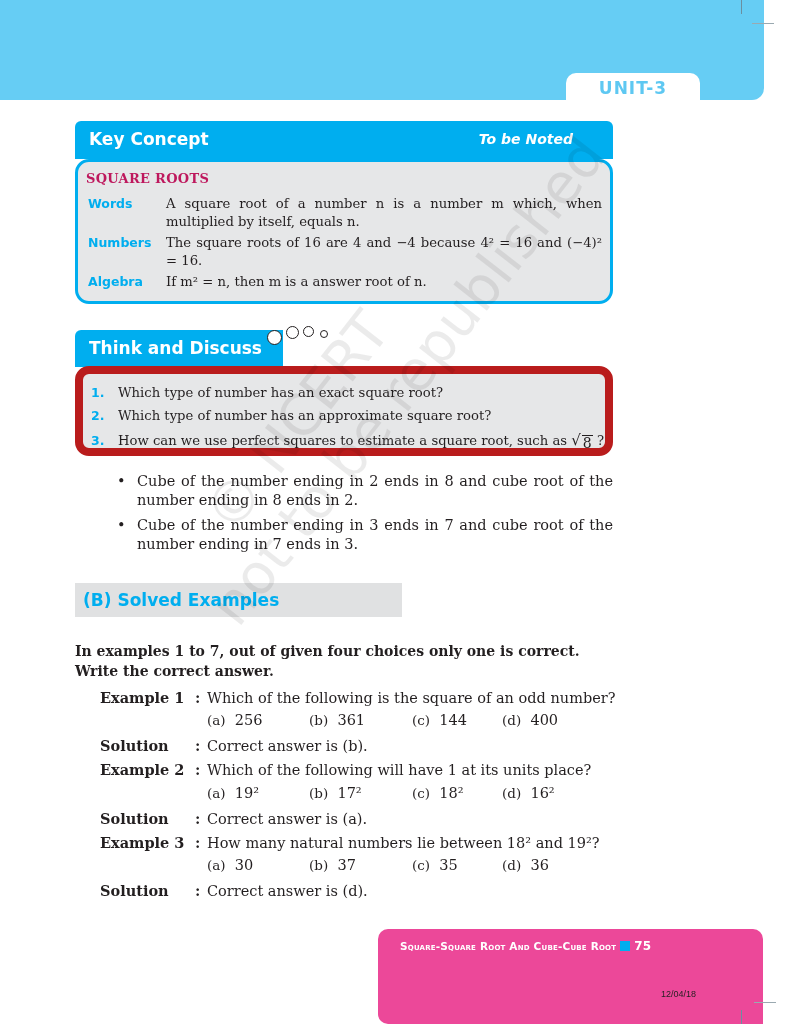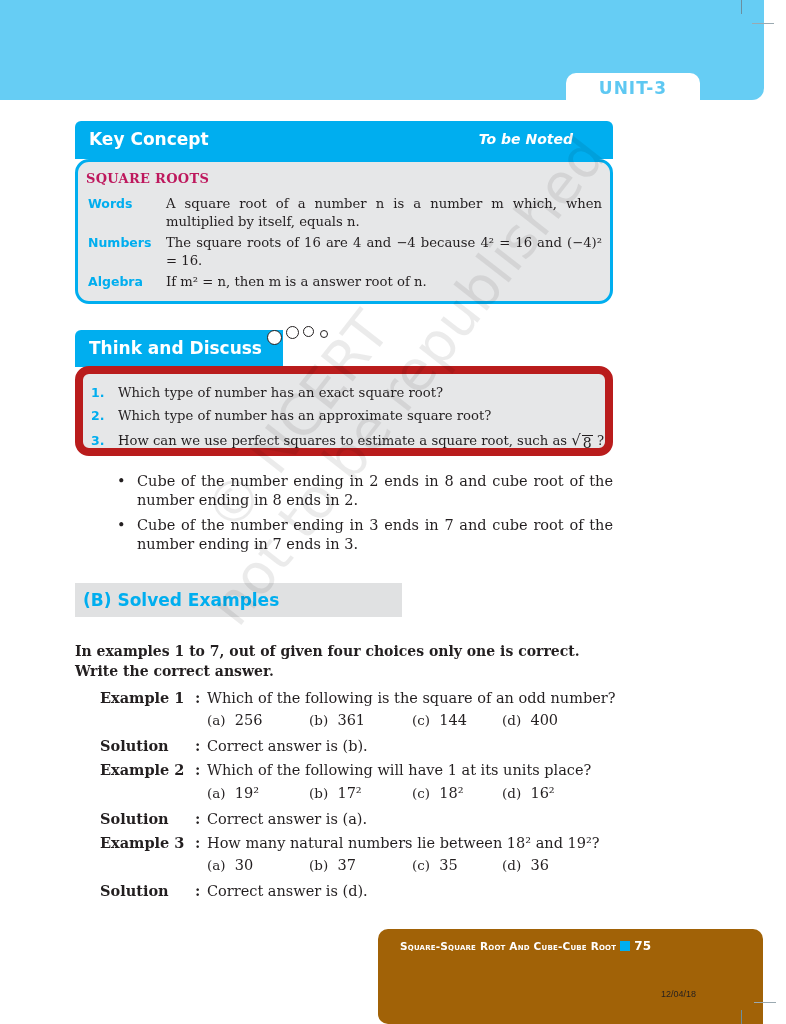--- a/index.html
+++ b/index.html
@@ -39,21 +39,21 @@
 
     .instr { position: absolute; left: 75px; top: 641px; width: 538px; font-weight: bold; font-size: 14px; line-height: 20px; }
 
     .ex-line { position: absolute; left: 100px; width: 520px; font-size: 14.5px; line-height: 20px; white-space: nowrap; }
     .ex-label { position: absolute; left: 0; font-weight: bold; }
     .ex-colon { position: absolute; left: 95px; font-weight: bold; }
     .ex-text { position: absolute; left: 107px; }
     .opt { position: absolute; font-size: 14.5px; white-space: nowrap; }
     .opt .ol { font-size: 13.5px; }
 
-    .footer { position: absolute; left: 378px; top: 929px; width: 385px; height: 95px; background: #a16207; border-radius: 10px 10px 0 10px; }
+    .footer { position: absolute; left: 378px; top: 929px; width: 385px; height: 95px; background: #ec4899; border-radius: 10px 10px 0 10px; }
     .footer-title { position: absolute; left: 22px; top: 10px; font-family: "DejaVu Sans", sans-serif; font-weight: bold; color: #fff; font-size: 10.5px; font-variant: small-caps; letter-spacing: 0.2px; white-space: nowrap; }
     .footer-sq { display: inline-block; width: 10px; height: 10px; background: #00aeef; vertical-align: -1px; margin: 0 4px 0 4px; }
     .footer-page { font-size: 12px; }
     .footer-date { position: absolute; left: 283px; top: 60px; font-family: "Liberation Sans", sans-serif; font-size: 9px; color: #231f20; text-align: center; }
     .crop-h-bot { position: absolute; left: 754px; top: 1002px; width: 22px; height: 1px; background: #9aa9b0; }
     .crop-v-bot { position: absolute; left: 741px; top: 1010px; width: 1px; height: 14px; background: #6a8fa0; }
 
     .watermark { position: absolute; left: 150px; top: 560px; transform: rotate(-52deg); transform-origin: left top; font-family: "DejaVu Sans", sans-serif; font-size: 56px; color: rgba(0,0,0,0.08); white-space: nowrap; pointer-events: none; line-height: 62px; }
   </style>
 </head>

